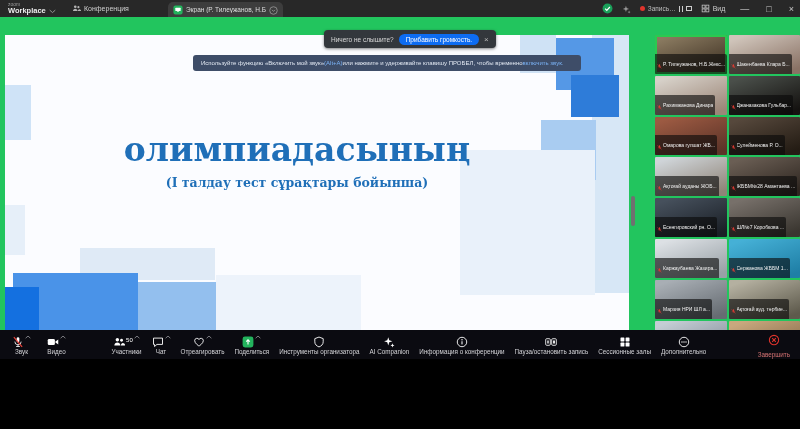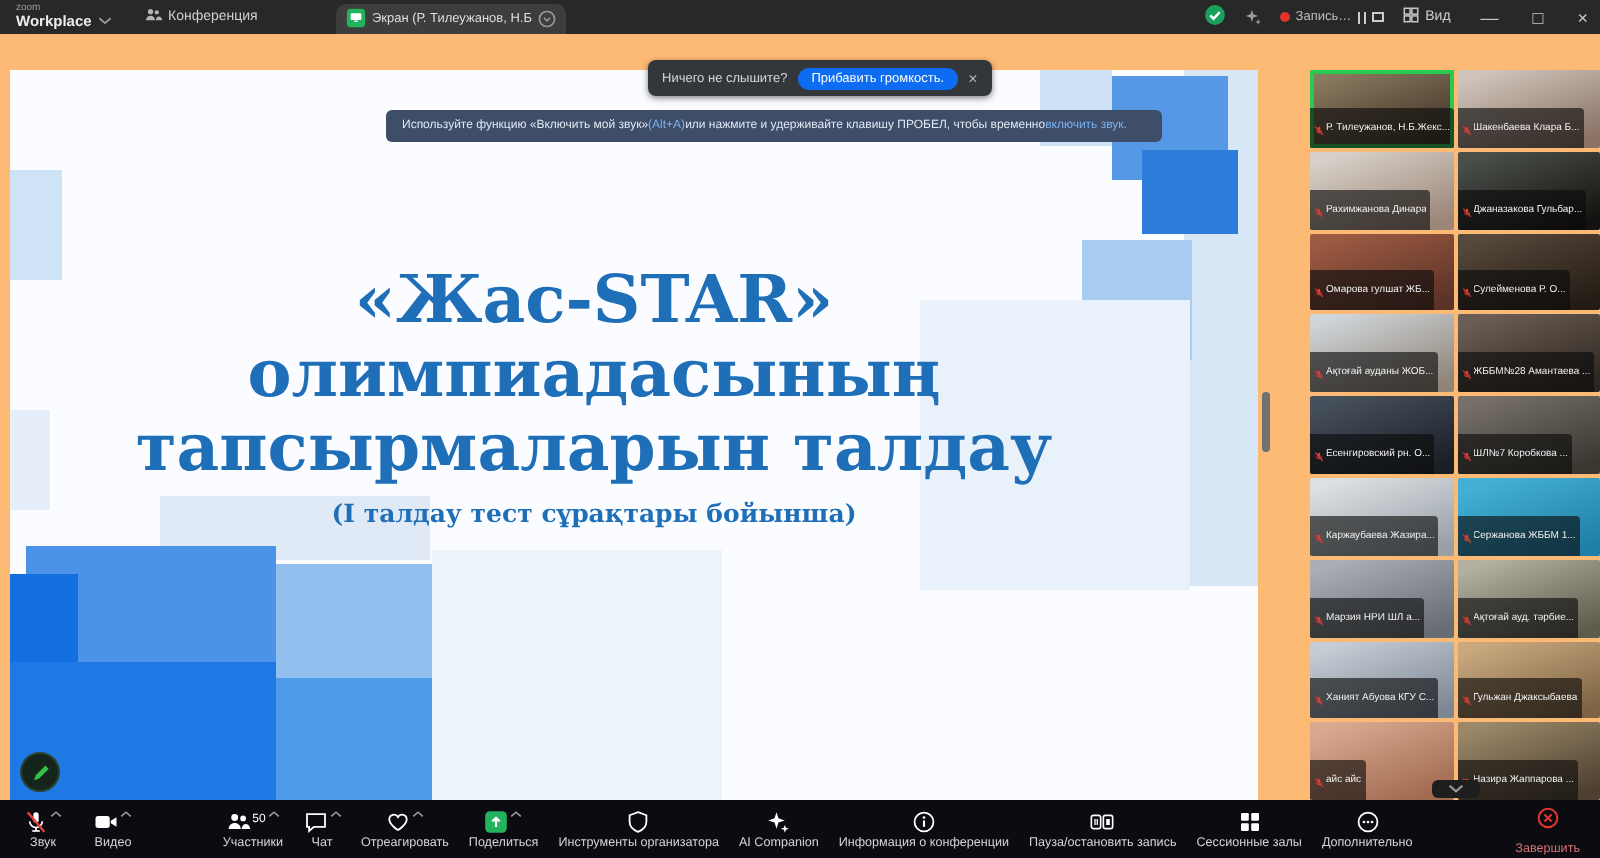--- a/index.html
+++ b/index.html
@@ -1,17 +1,17 @@
 <!DOCTYPE html>
 <html><head>
 <meta charset="utf-8">
 <style>
   * { box-sizing: border-box; margin: 0; padding: 0; }
   html,body { width:800px; height:429px; background:#000; font-family:"Liberation Sans", sans-serif; }
-  #app { position:relative; width:800px; height:429px; background:#fdba74; overflow:hidden; }
+  #app { position:relative; width:800px; height:359px; background:#22c55e; overflow:hidden; }
 
   
   #titlebar { position:absolute; left:0; top:0; width:800px; height:17px; background:#282828; display:flex; align-items:center; z-index:30; }
   .app-block { display:flex; align-items:center; gap:3px; padding-left:8px; }
   .app-stack { display:flex; flex-direction:column; line-height:1; }
   .app-top { font-size:5px; color:#9a9a9a; }
   .app-bottom { font-size:7.5px; color:#ececec; font-weight:bold; }
   .conf-tab { position:absolute; left:72px; top:0; height:17px; display:flex; align-items:center; gap:3px; font-size:7px; color:#cfcfcf; }
   .share-tab { position:absolute; left:168px; top:2px; height:15px; background:#3d3d3d; border-radius:5px 5px 0 0; display:flex; align-items:center; gap:3px; padding:0 5px; }
   .share-tab-label { font-size:6.5px; color:#dedede; white-space:nowrap; max-width:80px; overflow:hidden; }
@@ -152,23 +152,21 @@
       <div class="deco" style="left:0;top:170px;width:20px;height:50px;background:#e6eff9;"></div>
       <div class="deco" style="left:75px;top:213px;width:135px;height:32px;background:#dfeaf6;"></div>
       <div class="deco" style="left:211px;top:240px;width:145px;height:125px;background:#edf3fb;"></div>
       <div class="deco" style="left:8px;top:238px;width:125px;height:58px;background:#4a93e8;"></div>
       <div class="deco" style="left:0;top:252px;width:34px;height:50px;background:#1470e0;"></div>
       <div class="deco" style="left:133px;top:247px;width:78px;height:57px;background:#93bfee;"></div>
       <div class="deco" style="left:0;top:296px;width:133px;height:69px;background:#1e79e5;"></div>
       <div class="deco" style="left:133px;top:304px;width:78px;height:61px;background:#4d9ae9;"></div>
     </div>
     <div id="slide-title-block">
-      <div class="title-line">«Жас-STAR»</div>
       <div class="title-line">олимпиадасының</div>
-      <div class="title-line">тапсырмаларын талдау</div>
       <div class="subtitle">(І талдау тест сұрақтары бойынша)</div>
     </div>
   </div>
 
   <div id="toast">
     <span class="toast-text">Ничего не слышите?</span>
     <span class="toast-btn">Прибавить громкость.</span>
     <span class="toast-close">×</span>
   </div>
 

